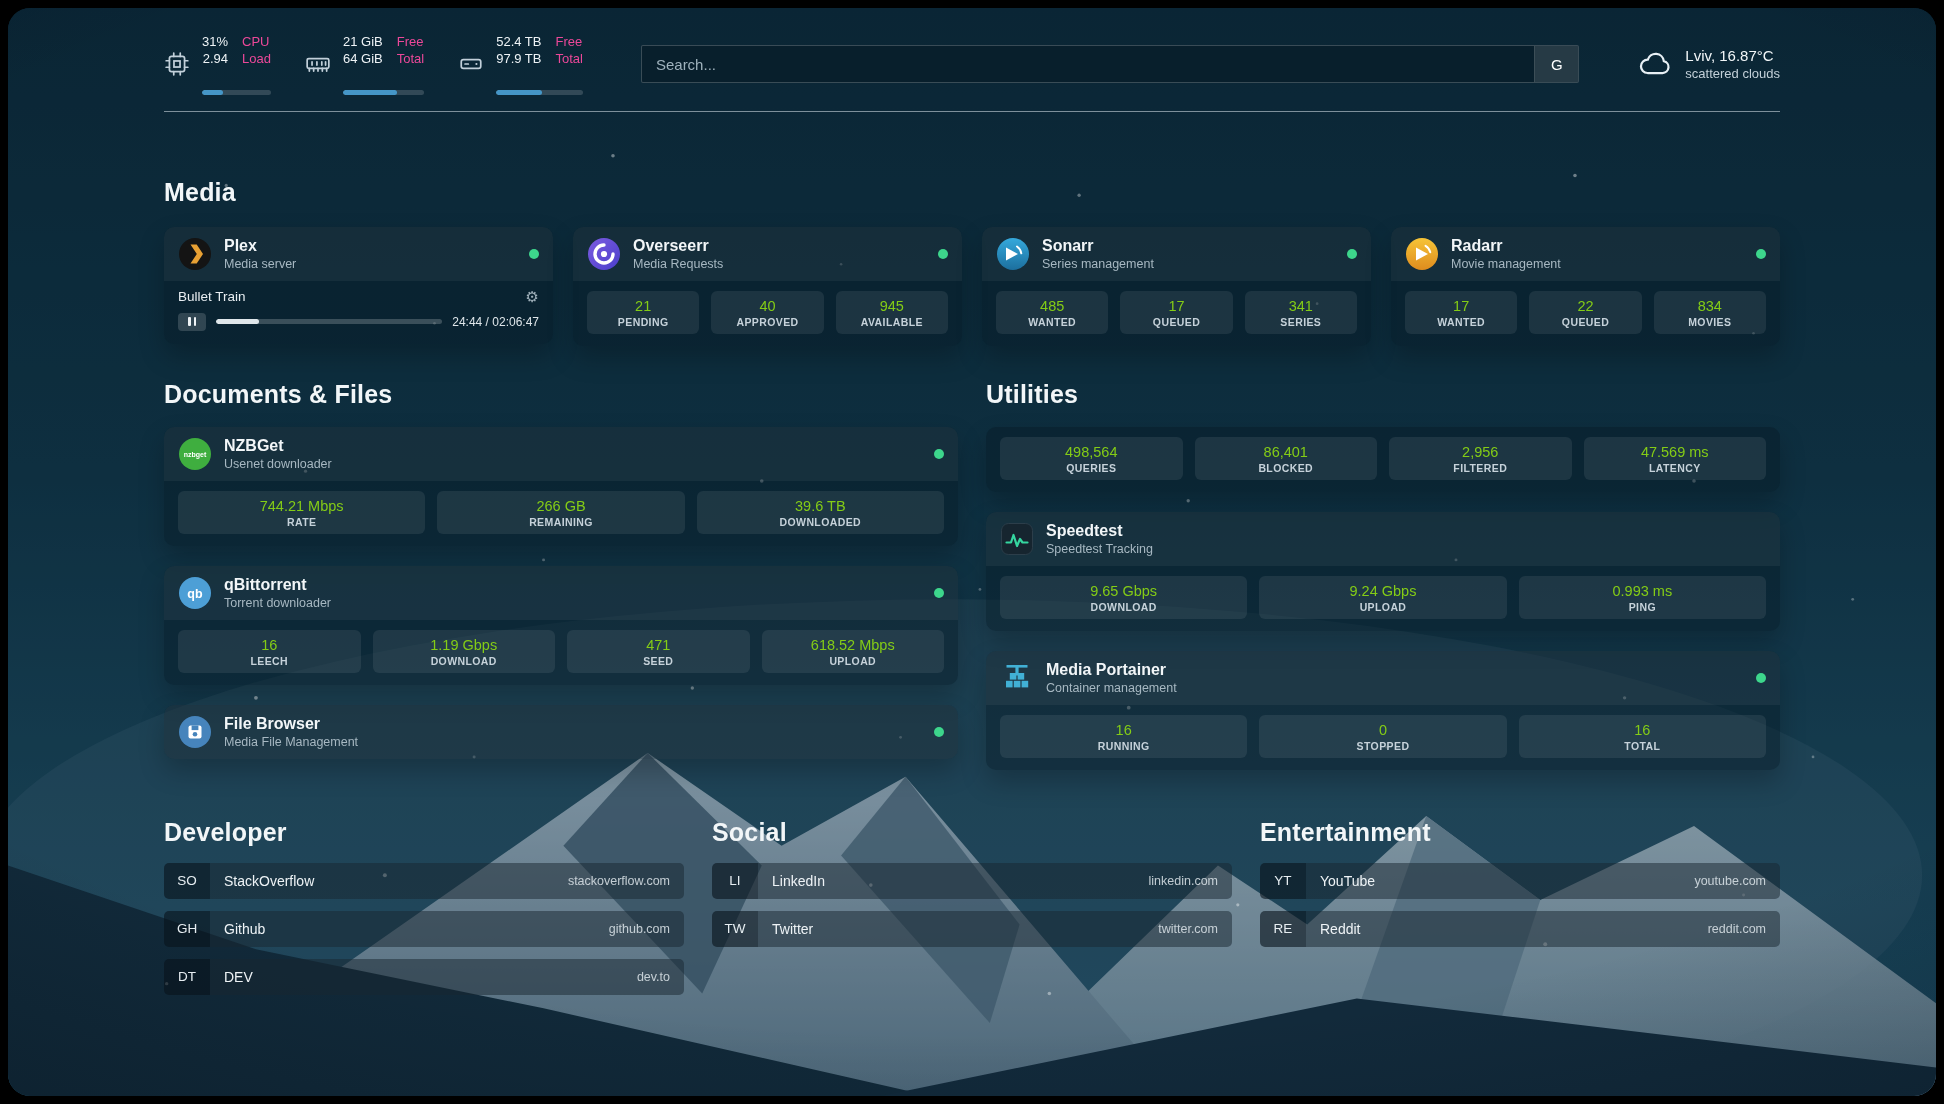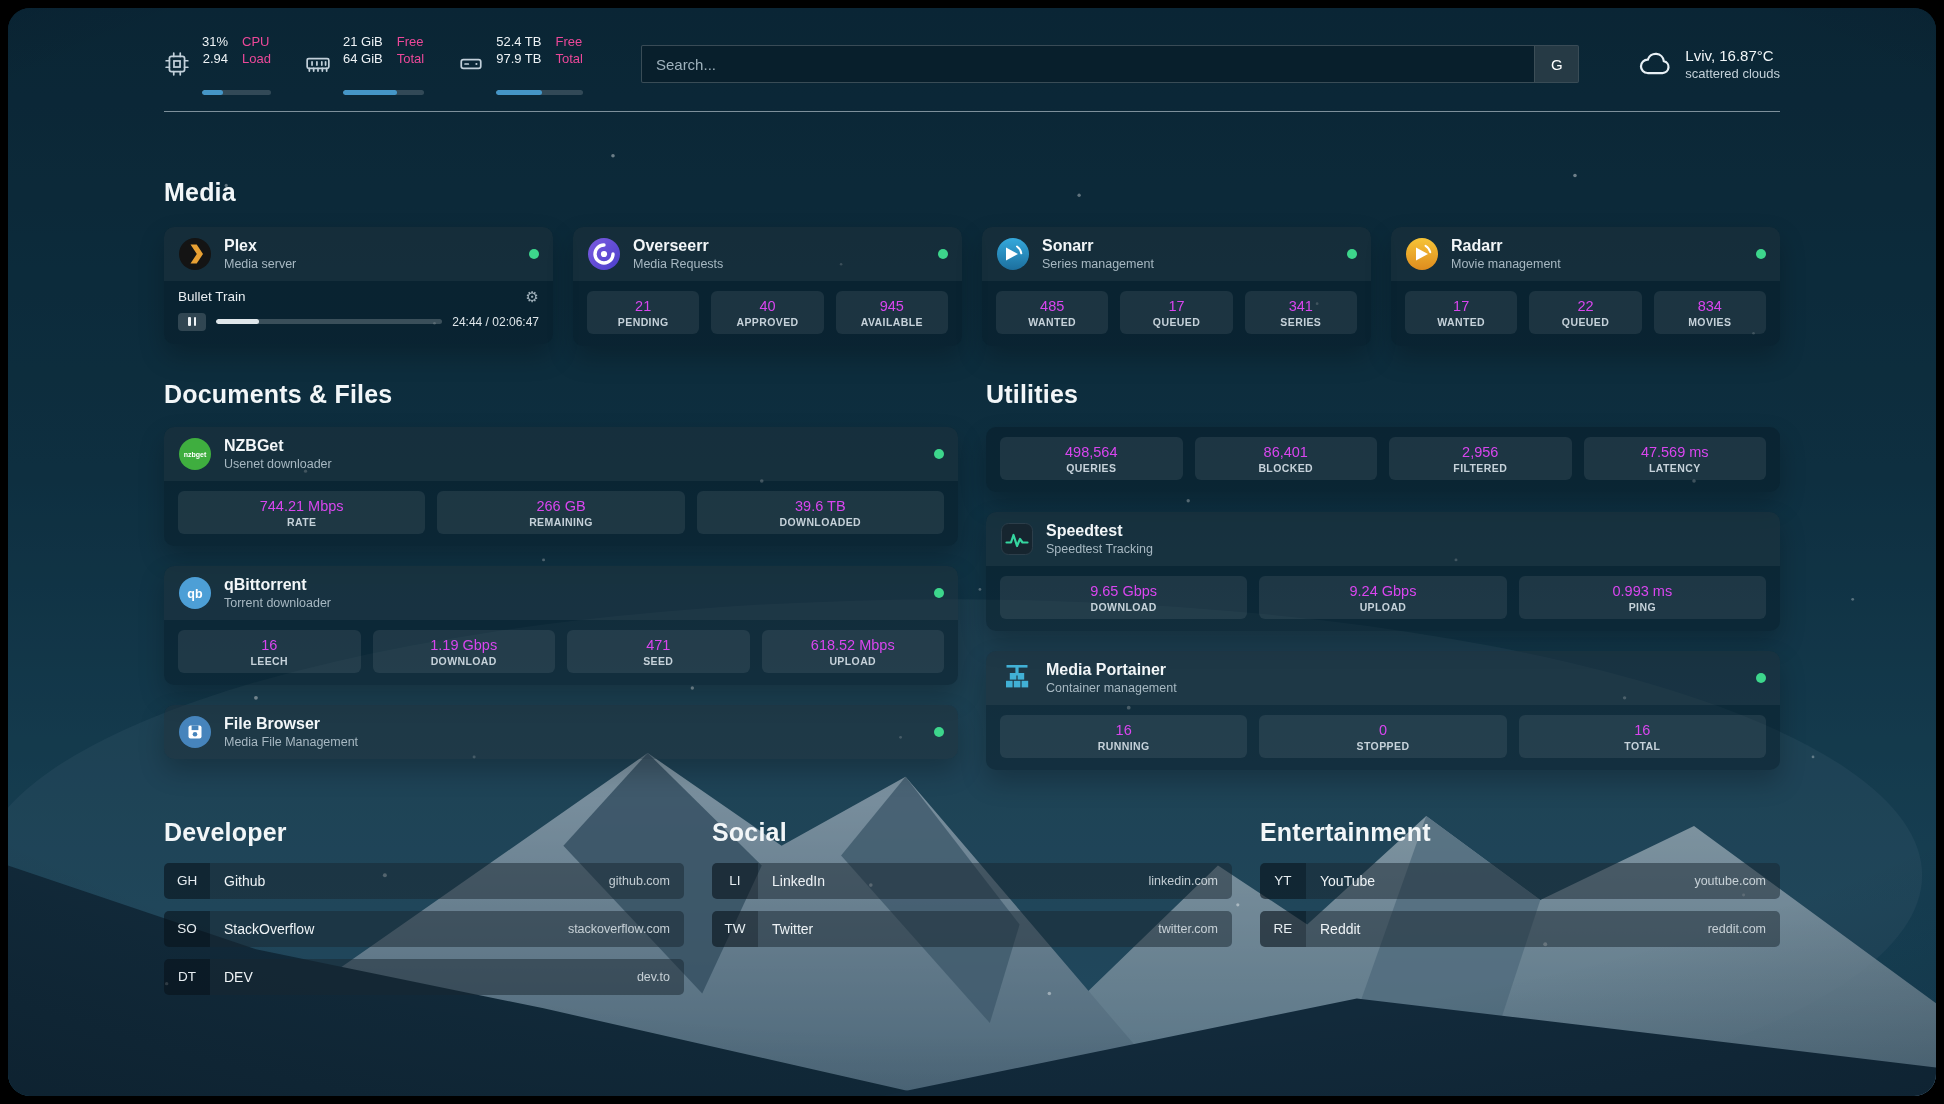--- a/index.html
+++ b/index.html
@@ -55,21 +55,21 @@
   .card-head { display:flex; align-items:center; gap:12px; padding:10px 14px; background:rgba(255,255,255,0.05); cursor:pointer; }
   .svc-icon { width:34px; height:34px; flex:0 0 34px; display:flex; }
   .svc-icon svg { width:100%; height:100%; }
   .svc-text { display:flex; flex-direction:column; }
   .svc-name { font-size:16px; font-weight:600; color:#f2f6f8; }
   .svc-desc { font-size:12.5px; color:#a7b8c2; margin-top:2px; }
   .dot { width:10px; height:10px; border-radius:50%; background:var(--online); margin-left:auto; flex:0 0 10px; }
 
   .stats { display:flex; gap:12px; padding:10px 14px 12px; }
   .stat { flex:1; background:rgba(255,255,255,0.08); border-radius:6px; padding:7px 6px 6px; text-align:center; }
-  .stat-value { font-size:14.5px; color:#d946ef; }
+  .stat-value { font-size:14.5px; color:#84cc16; }
   .stat-label { font-size:10.5px; font-weight:700; letter-spacing:.4px; color:#c6d2da; margin-top:2px; }
 
   
   .plex-body { padding:8px 14px 13px; }
   .np-row { display:flex; align-items:center; font-size:13.5px; color:#e8eef2; }
   .np-gear { margin-left:auto; color:#9fb0ba; font-size:15px; line-height:1; cursor:pointer; }
   .player-row { display:flex; align-items:center; gap:10px; margin-top:9px; }
   .pause-btn { width:28px; height:18px; border-radius:4px; background:rgba(255,255,255,0.16);
     display:flex; align-items:center; justify-content:center; gap:3px; cursor:pointer; flex:0 0 28px; }
   .pause-btn i { width:2.5px; height:9px; background:#eef3f6; border-radius:1px; }
@@ -593,31 +593,31 @@
         </div>
       </div>
     </div>
 
     <div class="bookmarks">
 
       <div>
         <div class="section-title">Developer</div>
         <div class="bm-rows">
           <div class="bm-row">
+            <span class="bm-abbr">SO</span>
+            <span class="bm-main">
+              <span class="bm-name">StackOverflow</span>
+              <span class="bm-url">stackoverflow.com</span>
+            </span>
+          </div>
+          <div class="bm-row">
             <span class="bm-abbr">GH</span>
             <span class="bm-main">
               <span class="bm-name">Github</span>
               <span class="bm-url">github.com</span>
-            </span>
-          </div>
-          <div class="bm-row">
-            <span class="bm-abbr">SO</span>
-            <span class="bm-main">
-              <span class="bm-name">StackOverflow</span>
-              <span class="bm-url">stackoverflow.com</span>
             </span>
           </div>
           <div class="bm-row">
             <span class="bm-abbr">DT</span>
             <span class="bm-main">
               <span class="bm-name">DEV</span>
               <span class="bm-url">dev.to</span>
             </span>
           </div>
         </div>

